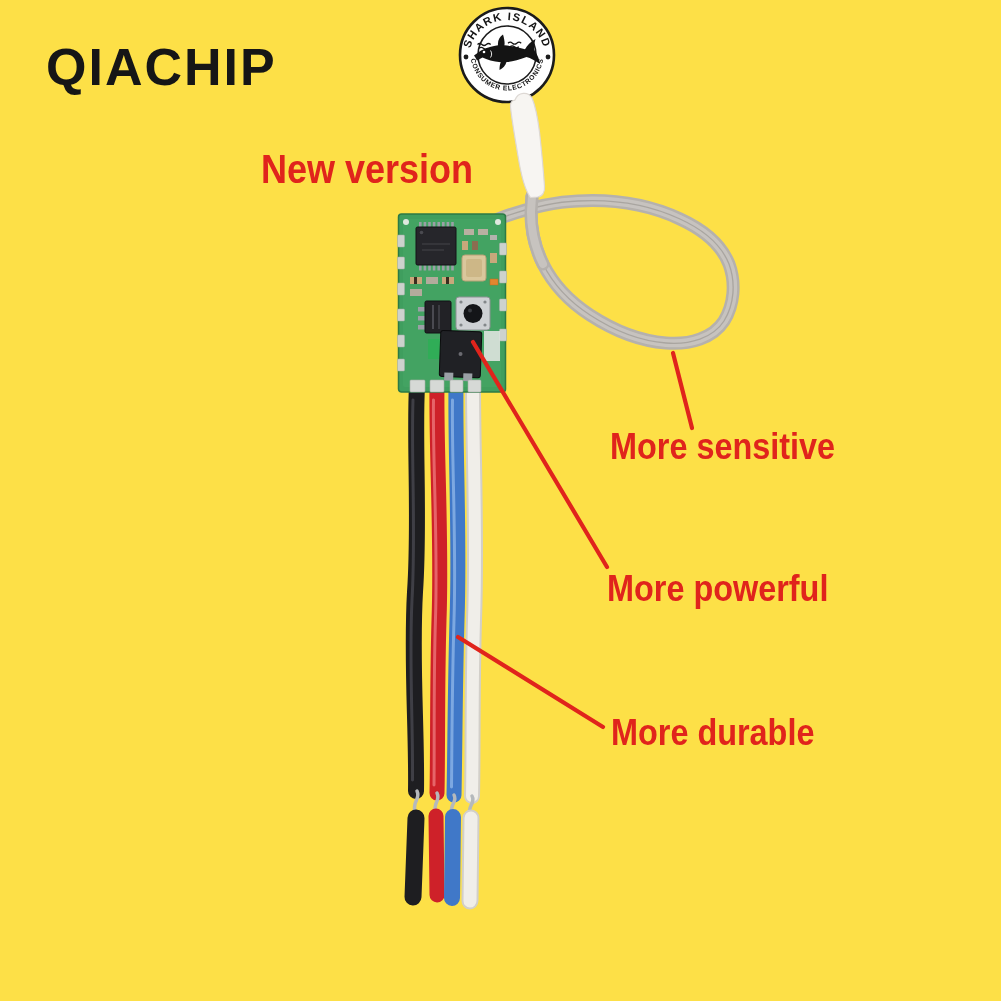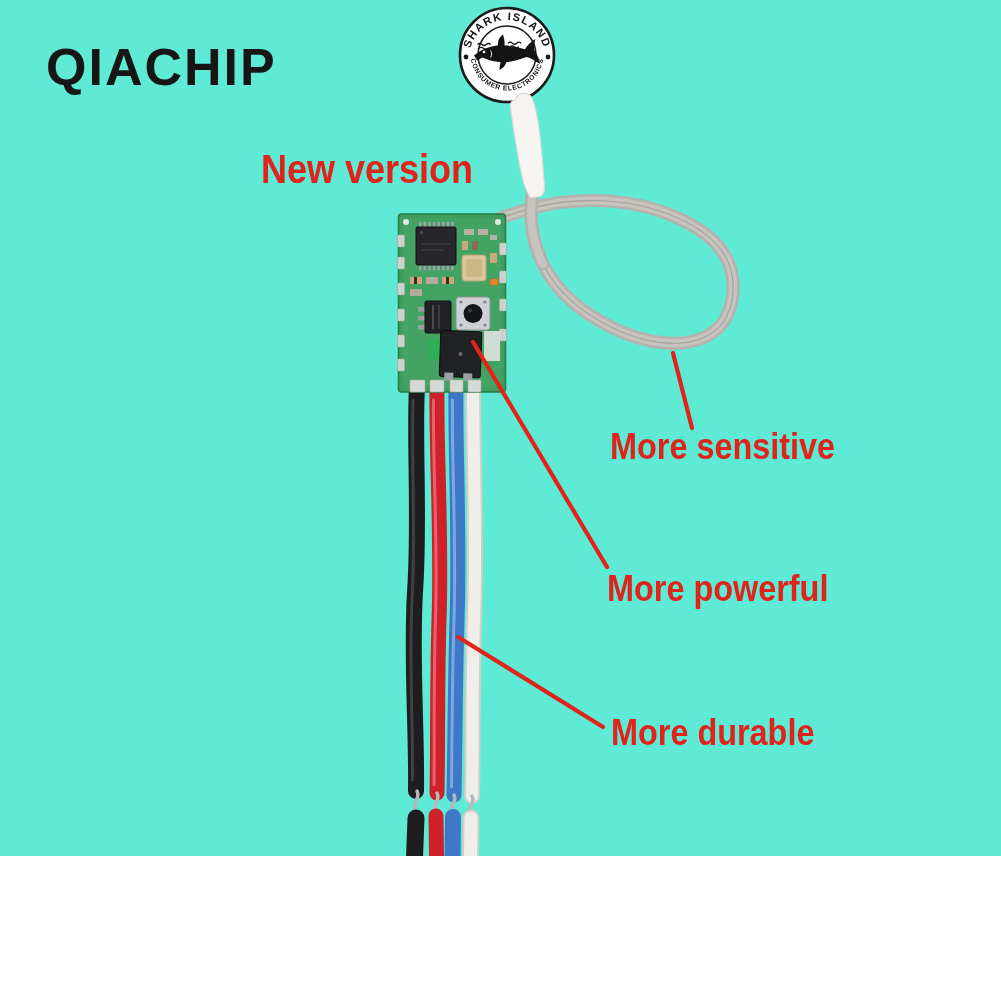--- a/index.html
+++ b/index.html
@@ -1,17 +1,17 @@
 <!DOCTYPE html>
 <html><head>
 <meta charset="utf-8">
 <style>
   html,body{margin:0;padding:0;background:#fff;}
   .canvas{
-    position:relative;width:1001px;height:856px;background:#5eead4;
+    position:relative;width:1001px;height:1001px;background:#fde047;
     overflow:hidden;font-family:"Liberation Sans", sans-serif;
   }
   .scene{position:absolute;left:0;top:0;}
   .brand-logo{
     position:absolute;left:46px;top:37px;
     font:bold 52px "Liberation Sans", sans-serif;
     color:#161616;letter-spacing:2px;white-space:nowrap;
   }
   .red-label{
     position:absolute;

